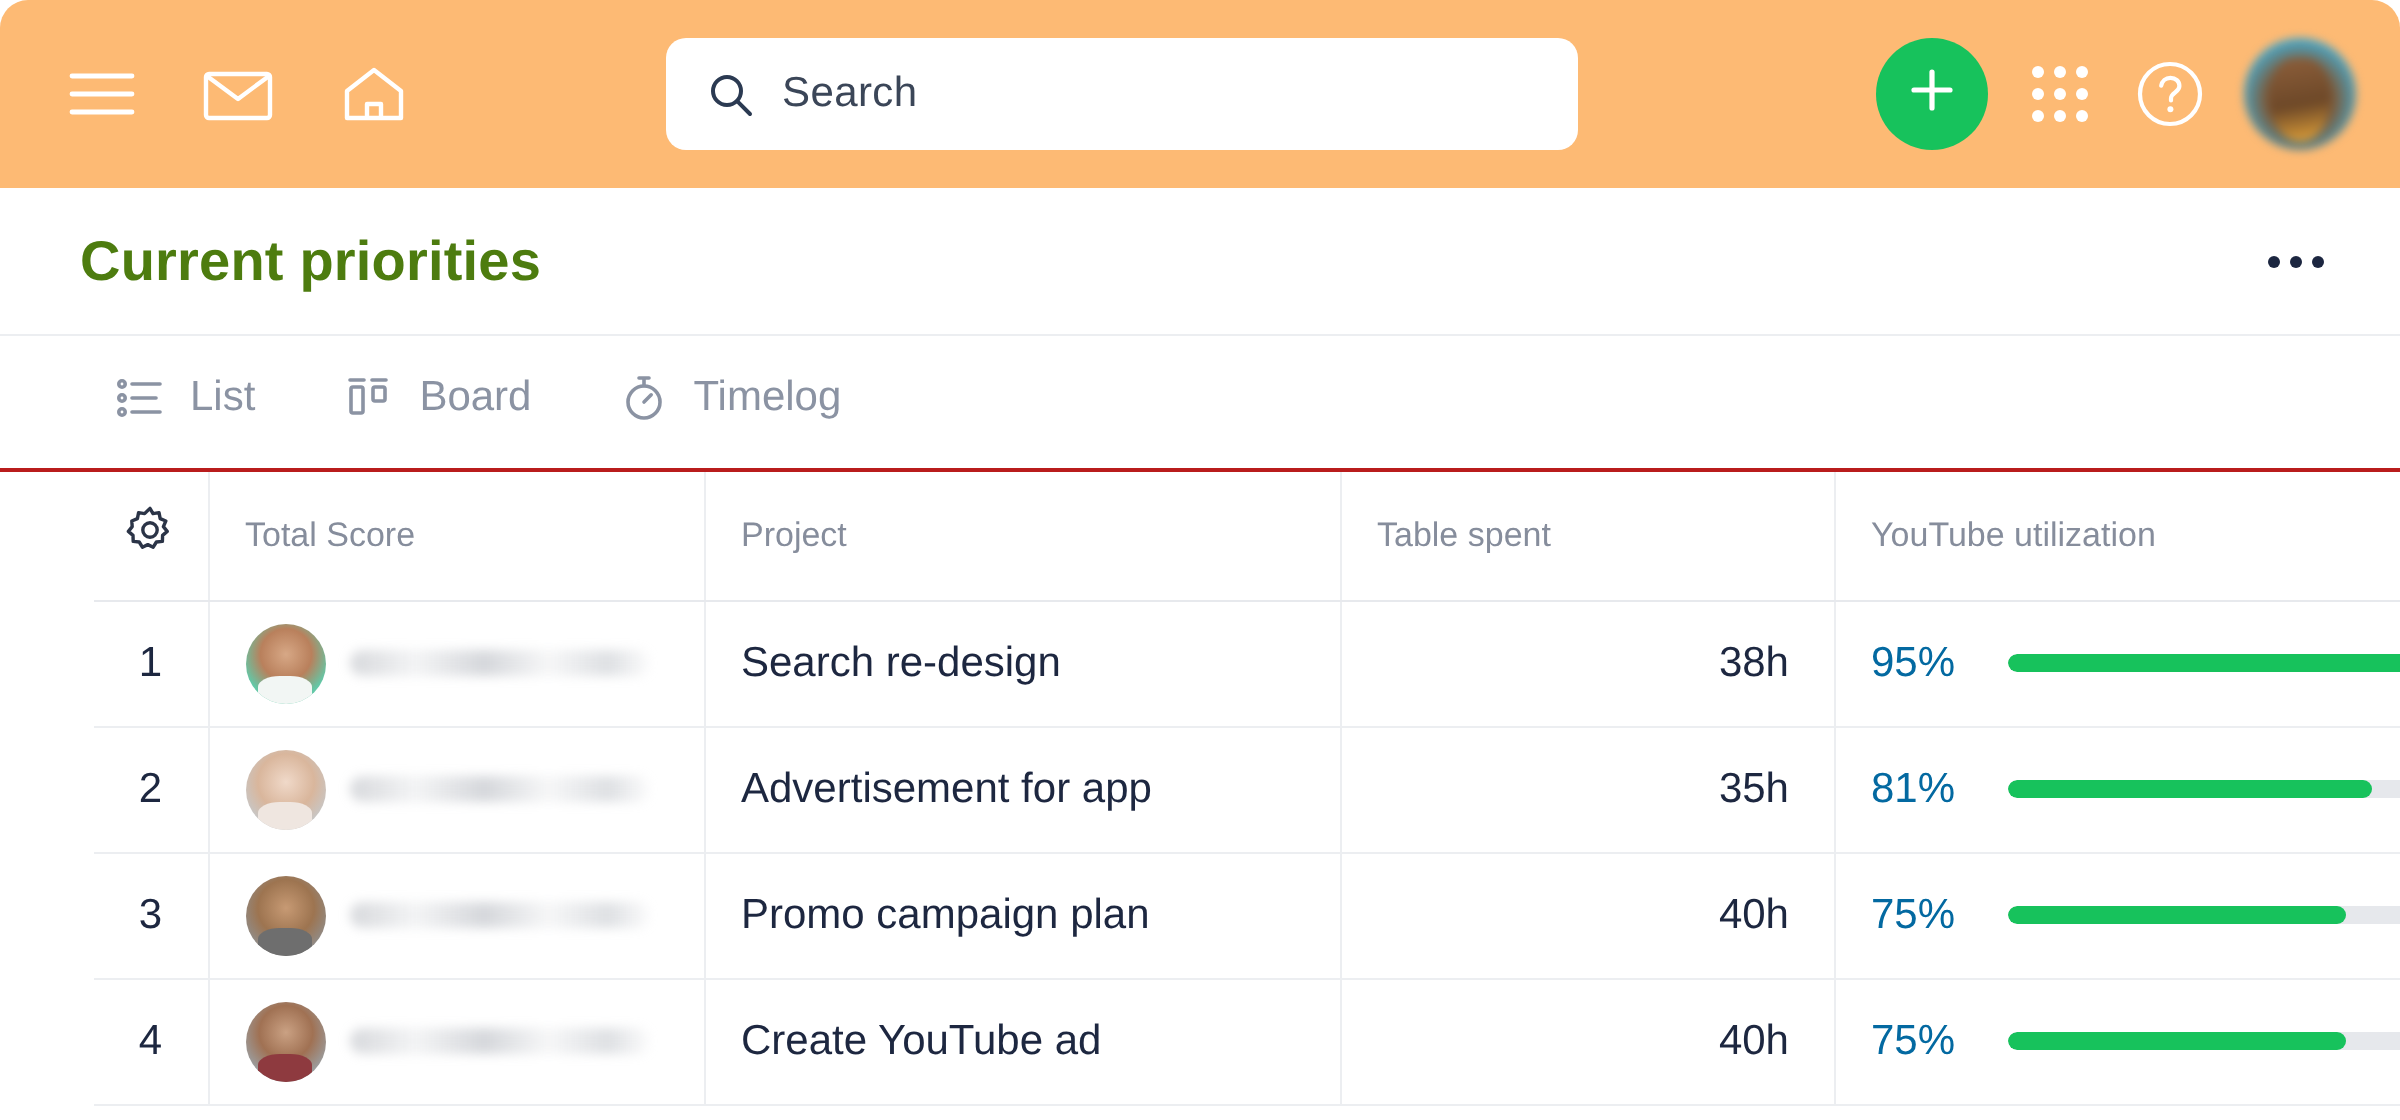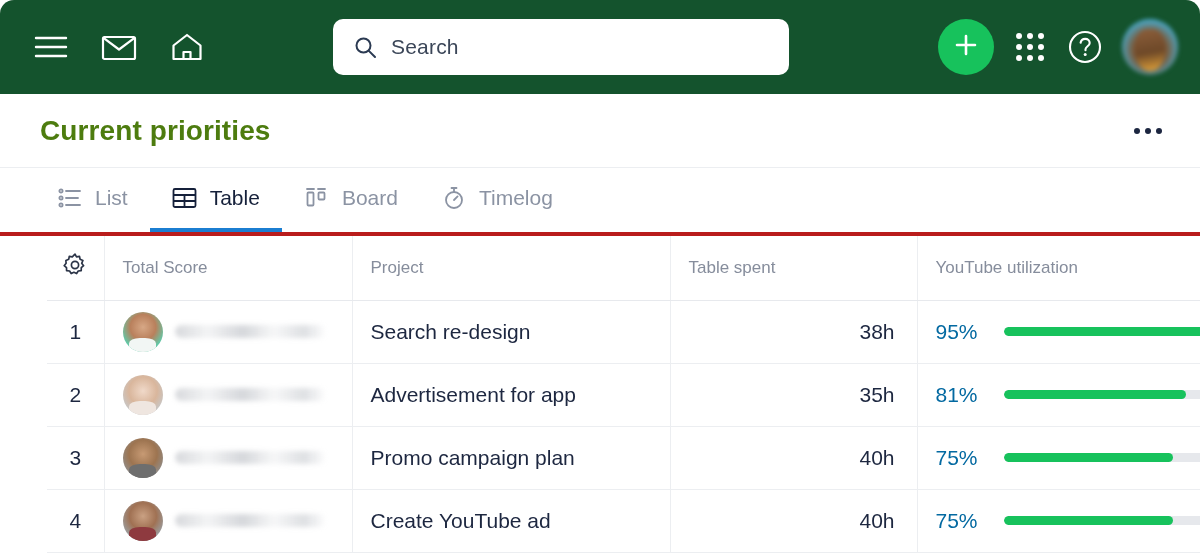--- a/index.html
+++ b/index.html
@@ -6,21 +6,21 @@
   html, body {
     width: 1200px; height: 560px;
     font-family: "Liberation Sans", sans-serif;
     background: #ffffff;
     overflow: hidden;
   }
 
   
   .topbar {
     height: 94px;
-    background: #14532d;
+    background: #fdba74;
     border-top-left-radius: 14px;
     border-top-right-radius: 14px;
     display: flex;
     align-items: center;
     padding: 0 22px 0 28px;
     gap: 0;
   }
   .tb-icon {
     width: 46px; height: 46px;
     display: flex; align-items: center; justify-content: center;
@@ -84,21 +84,21 @@
     color: #4d7c0f; letter-spacing: .1px;
   }
   .kebab { margin-left: auto; display: flex; gap: 5px; padding: 10px; cursor: pointer; }
   .kebab i { width: 6px; height: 6px; border-radius: 50%; background: #1c2640; display: block; }
 
   
   .tabs {
     height: 68px;
     display: flex; align-items: stretch;
     padding-left: 36px;
-    border-bottom: 4px solid #b91c1c;
+    border-bottom: 2px solid #b91c1c;
   }
   .tab {
     display: flex; align-items: center; gap: 13px;
     padding: 0 22px;
     color: #8b93a3; font-size: 21px;
     cursor: pointer;
     position: relative;
     border-bottom: 4px solid transparent;
   }
   .tab .t-ic { display: flex; align-items: center; }
@@ -269,29 +269,20 @@
           <path d="M8 4h14"></path>
         <circle cx="3" cy="11" r="1.6"></circle>
           <path d="M8 11h12"></path>
         <path d="M8 18h14"></path>
           <circle cx="3" cy="18" r="1.6"></circle>
       </svg>
     </span>
     <span>List</span>
   </div>
 
-  <div class="tab active">
-    <span class="t-ic">
-      <svg width="25" height="22" viewBox="0 0 25 22" fill="none" stroke="currentColor" stroke-width="1.8">
-        <rect x="1.5" y="2" width="22" height="18" rx="1.5"></rect>
-        <path d="M1.5 8h22M1.5 14h22M12.5 8v12"></path>
-      </svg>
-    </span>
-    <span>Table</span>
-  </div>
 
 
   <div class="tab">
     <span class="t-ic">
       <svg width="25" height="22" viewBox="0 0 25 22" fill="none" stroke="currentColor" stroke-width="1.8" stroke-linecap="round">
         <path d="M3 2h7M14 2h7"></path>
         <rect x="3.5" y="5.5" width="6" height="13" rx="1"></rect>
         <rect x="14.5" y="5.5" width="6" height="7" rx="1"></rect>
       </svg>
     </span>

